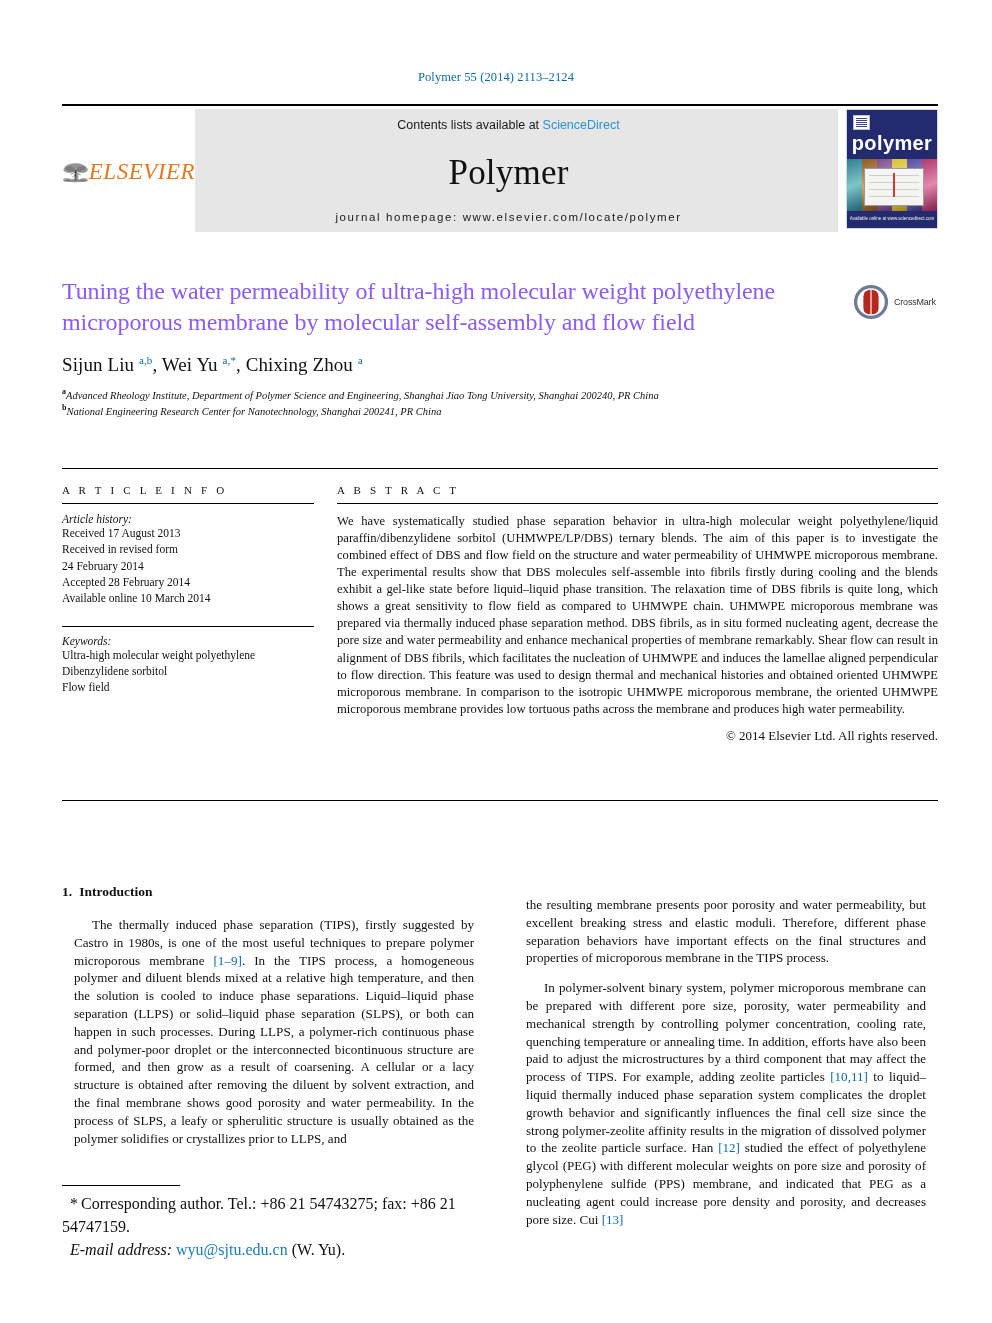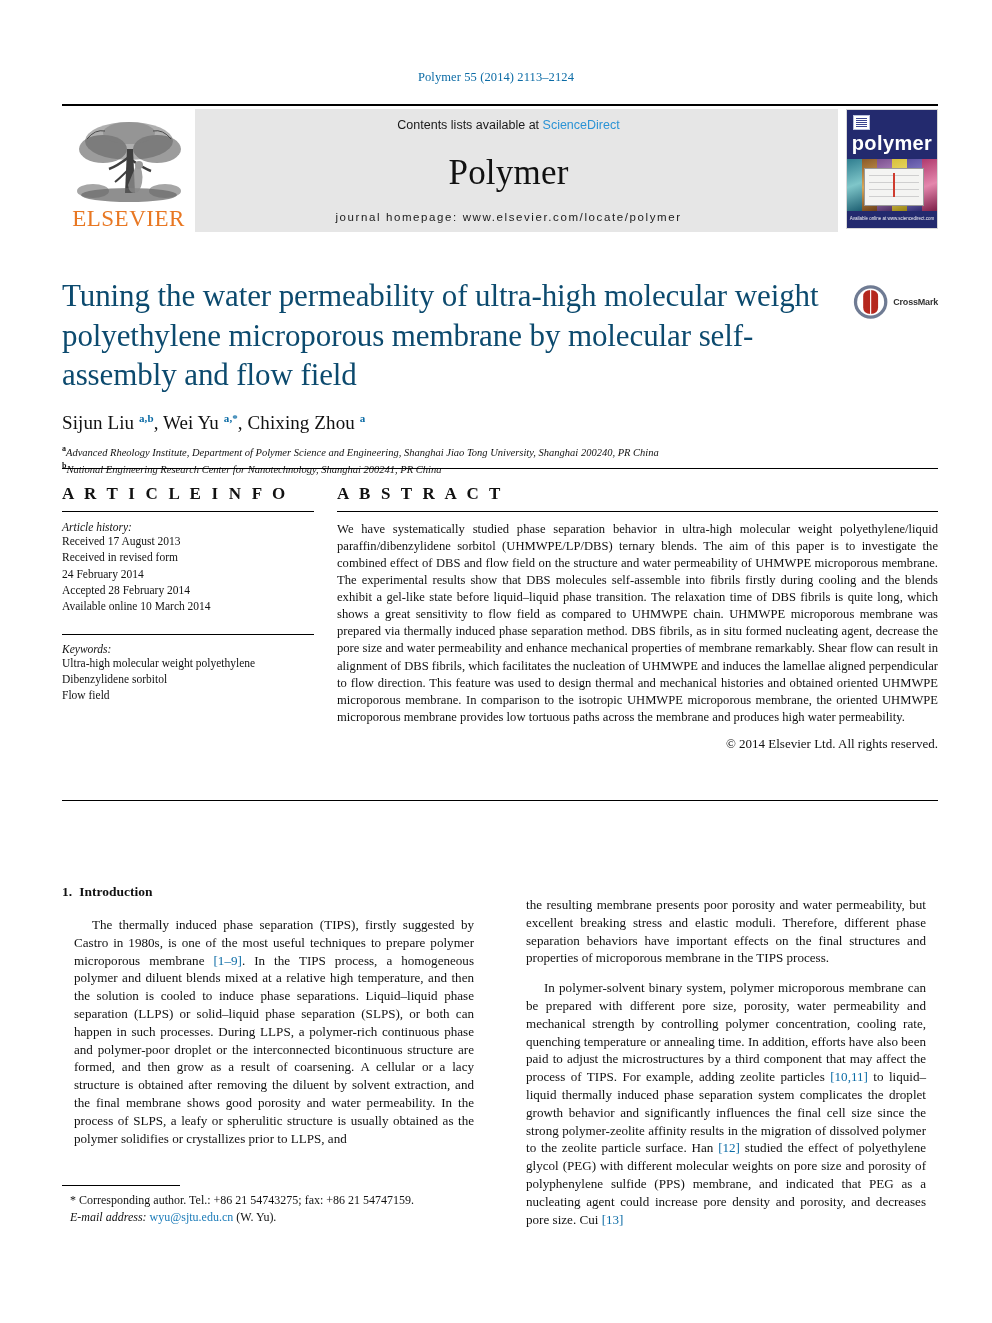--- a/index.html
+++ b/index.html
@@ -28,22 +28,22 @@
 
   
   .masthead {
     position: absolute; top: 104px; left: 62px; width: 876px; height: 130px;
     border-top: 2.5px solid #000;
   }
   .masthead-inner { display: flex; height: 126px; padding-top: 3px; }
 
   .elsevier-block {
     width: 133px; flex: 0 0 133px;
-    display: flex; flex-direction: column; align-items: center;
-    justify-content: flex-end; padding-top: 4px;
+    display: flex; flex-direction: row; align-items: center;
+    justify-content: space-between; padding-top: 4px; font-style: italic;
   }
   .tree-logo { width: 112px; height: 88px; }
   .elsevier-word {
     font-family: "Liberation Serif", serif;
     font-size: 23px; letter-spacing: 0.5px;
     color: #e87722; font-weight: 400;
     margin-top: -1px;
   }
 
   .banner {
@@ -116,42 +116,42 @@
     position: absolute; bottom: 5px; left: 0; width: 100%;
     text-align:center; color:#fff; font-size:4.5px;
     font-family:"Liberation Sans", sans-serif; line-height:1.5;
     opacity:.95;
   }
 
   
   .title-area { position: absolute; top: 276px; left: 62px; width: 876px; }
   .art-title {
     font-family: "Liberation Serif", serif;
-    font-size: 31px; line-height: 1.28; font-weight: 400;
-    color: #0c4a6e; width: 790px; margin: 0;
+    font-size: 24px; line-height: 1.28; font-weight: 400;
+    color: #8b5cf6; width: 790px; margin: 0;
     letter-spacing: -0.1px;
   }
   .crossmark {
     position: absolute; right: 0; top: 4px;
     width: 86px; height: 44px;
     display: flex; align-items: center; gap: 4px;
   }
   .cm-logo { width: 38px; height: 38px; }
   .cm-text {
     font-family: "Liberation Sans", sans-serif;
-    font-size: 9px; font-weight: 700; color: #333;
+    font-size: 9px; font-weight: 400; color: #333;
     letter-spacing: -0.2px;
   }
 
   .authors {
     margin-top: 17px;
     font-family: "Liberation Serif", serif;
     font-size: 19px; color: #111; letter-spacing: 0.1px;
   }
-  .authors sup { font-size: 11px; color: #0b6ba5; font-weight: 700; }
+  .authors sup { font-size: 11px; color: #0b6ba5; font-weight: 400; }
   .affils { margin-top: 9px; }
   .affil {
     font-family: "Liberation Serif", serif;
     font-style: italic; font-size: 10.5px; color: #111;
     line-height: 1.45;
   }
   .affil sup { font-style: normal; font-weight: 700; font-size: 8px; }
 
   .rule-thin {
     position: absolute; left: 62px; width: 876px;
@@ -160,21 +160,21 @@
 
   
   .info-abstract { position: absolute; top: 484px; left: 62px; width: 876px; }
   .ia-row { display: flex; }
   .col-info { width: 252px; flex: 0 0 252px; }
   .col-gap  { width: 23px; flex: 0 0 23px; }
   .col-abs  { flex: 1 1 auto; }
 
   .sec-head {
     font-family: "Liberation Serif", serif;
-    font-size: 17px; font-weight: 700;
+    font-size: 11px; font-weight: 400;
     letter-spacing: 3.2px; color: #111;
     margin-bottom: 7px;
   }
   .hr-black { border-top: 1.6px solid #000; margin-bottom: 9px; }
 
   .hist-label, .kw-label {
     font-style: italic; font-size: 11.5px; color: #111;
   }
   .hist-line, .kw-line {
     font-size: 11.5px; color: #111; line-height: 1.42;
@@ -209,21 +209,21 @@
     text-indent: 18px; margin: 12px;
   }
   .para.noind { text-indent: 0; }
   .ref { color: #0b6ba5; }
 
   .footnote-area {
     position: absolute; left: 62px; top: 1185px; width: 424px;
   }
   .fn-rule { width: 118px; border-top: 1px solid #000; margin-bottom: 6px; }
   .fn {
-    font-size: 12px; line-height: 1.45; color: #111;
+    font-size: 16px; line-height: 1.45; color: #111;
     text-indent: 8px;
   }
   .fn .star { margin-right: 3px; }
   .fn em { font-style: italic; }
   .fn a, .link { color: #1b7bb8; text-decoration: none; }
 
   .doi-area { position: absolute; left: 62px; top: 1243px; width: 500px; }
   .doi-line { font-size: 11.4px; color: #1b7bb8; line-height: 1.5; }
   .issn-line { font-size: 11.4px; color: #111; line-height: 1.5; }
 </style>

